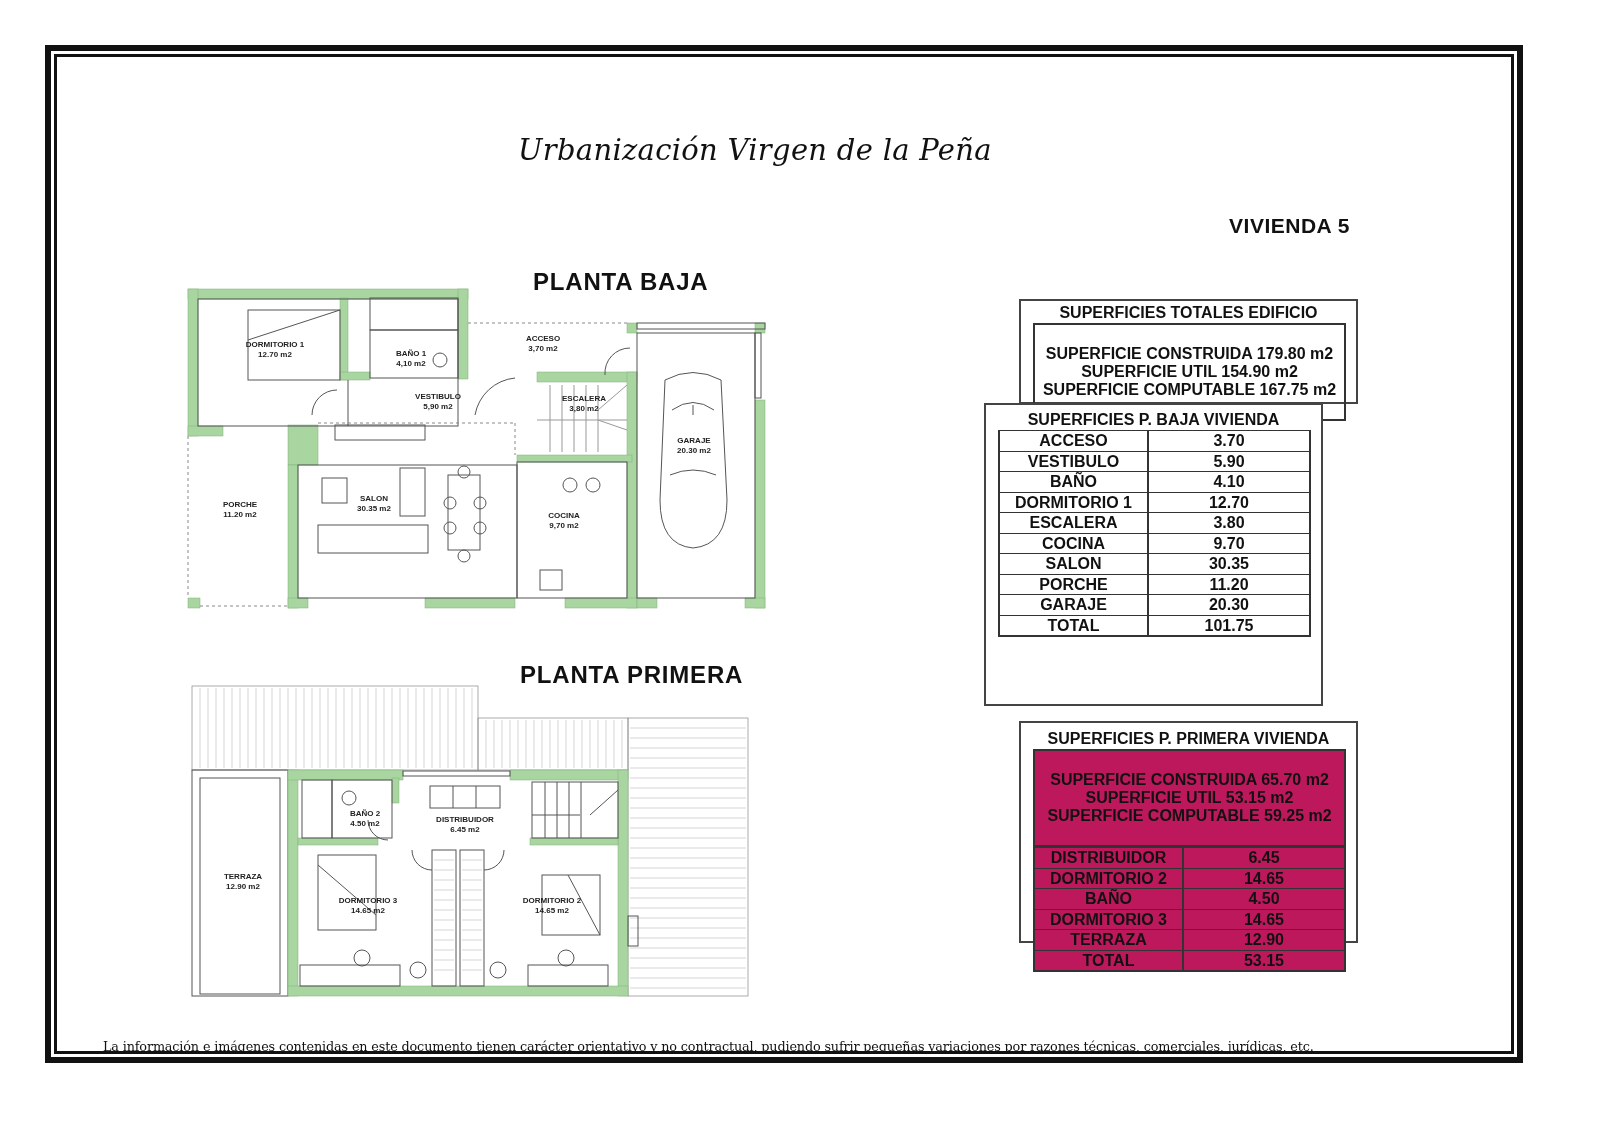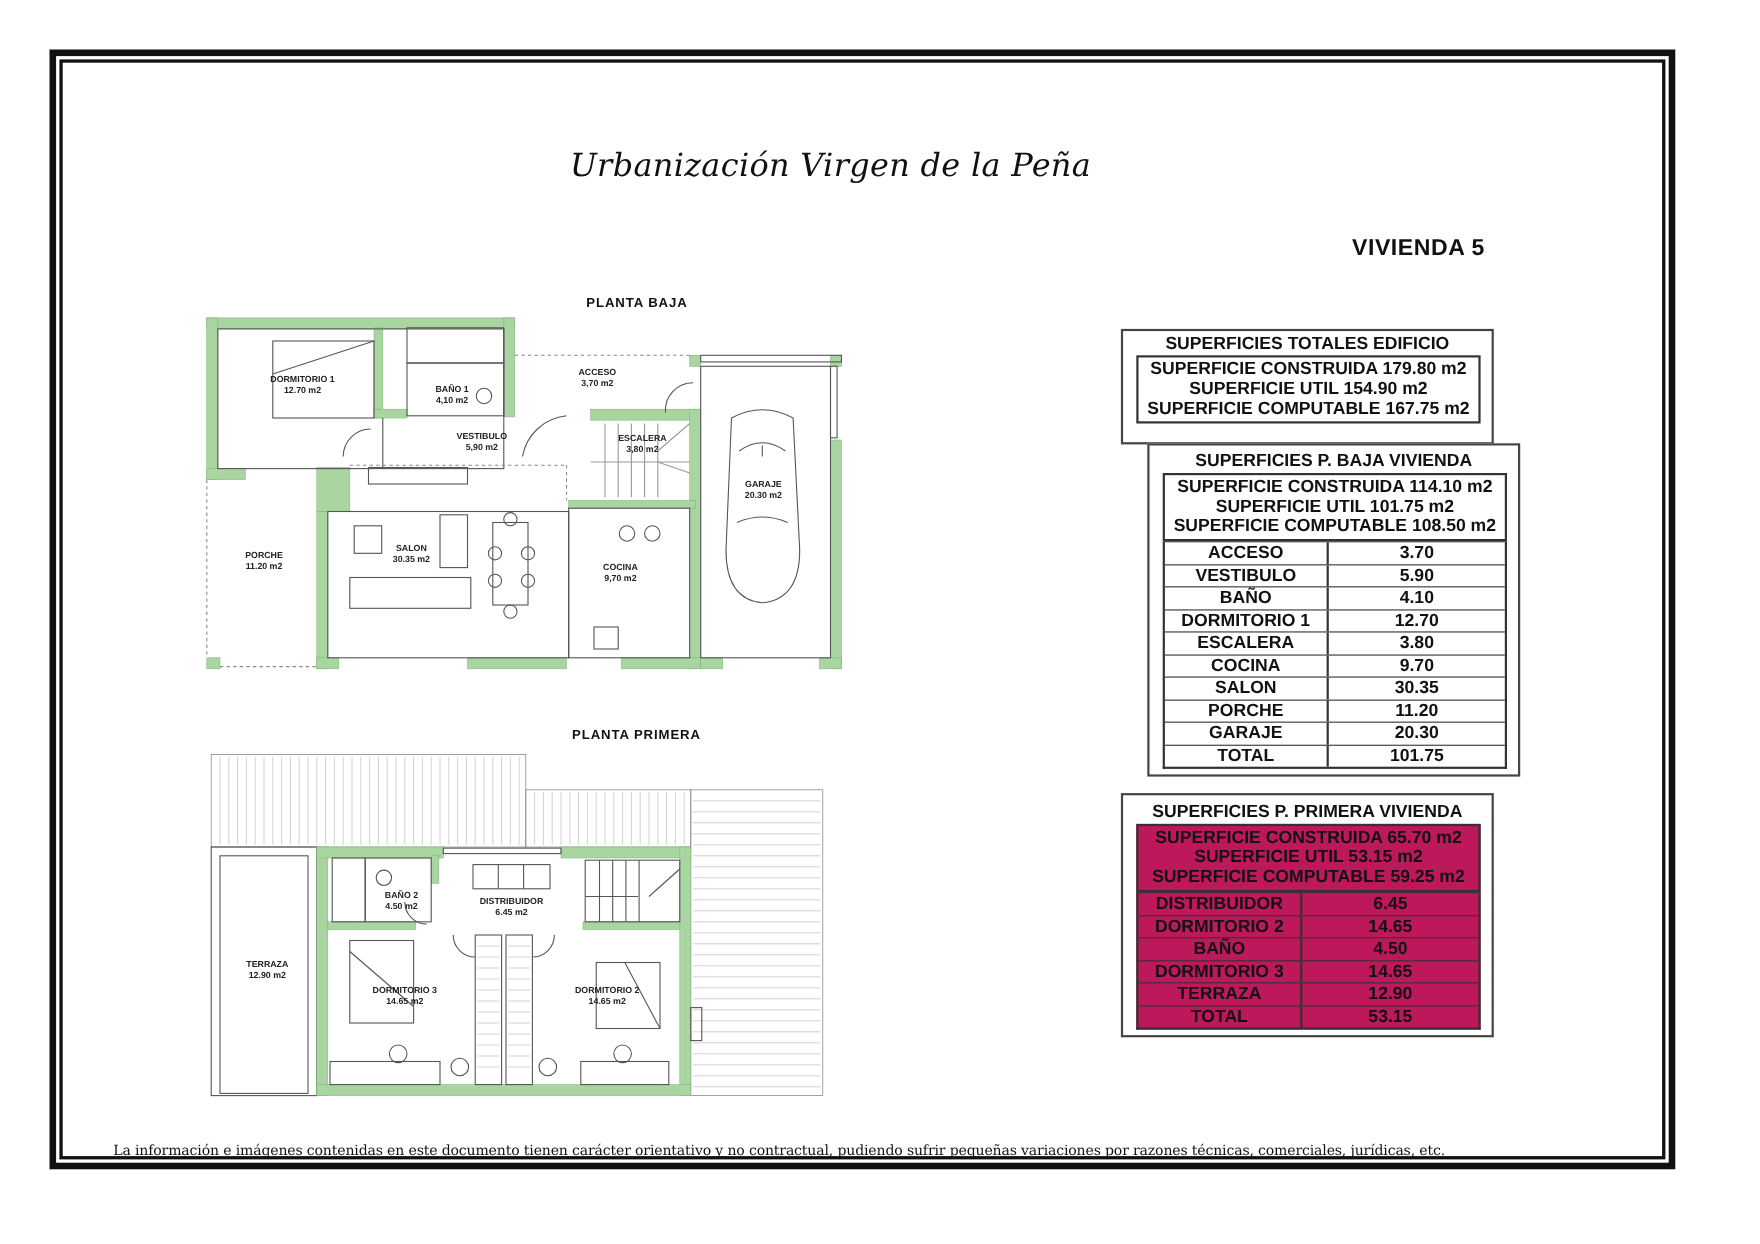--- a/index.html
+++ b/index.html
@@ -1,27 +1,27 @@
 <!DOCTYPE html>
 <html><head>
 <meta charset="utf-8">
 <style>
   html,body{margin:0;padding:0;background:#fff;}
   body{width:1600px;height:1131px;position:relative;overflow:hidden;font-family:"Liberation Sans",sans-serif;color:#111;}
   .frame-outer{position:absolute;left:45px;top:45px;width:1478px;height:1018px;border:6px solid #111;box-sizing:border-box;}
   .frame-inner{position:absolute;left:54px;top:54px;width:1460px;height:1000px;border:3px solid #111;box-sizing:border-box;}
   .title{position:absolute;left:0;top:133px;width:1510px;text-align:center;font-family:"DejaVu Serif",serif;font-style:italic;font-size:29px;letter-spacing:0.3px;}
   .vivienda{position:absolute;left:1020px;top:214px;width:330px;text-align:right;font-weight:bold;font-size:21px;letter-spacing:0.5px;}
-  .plan-heading{position:absolute;font-weight:bold;font-size:12px;letter-spacing:0.8px;}
+  .plan-heading{position:absolute;font-weight:bold;font-size:24px;letter-spacing:0.8px;}
   .plan{position:absolute;}
   .room-label{position:absolute;font-size:8px;font-weight:bold;text-align:center;line-height:10px;color:#222;transform:translate(-50%,-50%);white-space:nowrap;}
   
   .panel{position:absolute;border:2px solid #444;box-sizing:border-box;background:#fff;}
   .panel-title{text-align:center;font-weight:bold;font-size:16px;line-height:20px;margin-top:2px;}
-  .summary{border:2px solid #333;margin:0 10px 0 12px;text-align:center;font-weight:bold;font-size:16px;line-height:18px;padding:2px 0;}
+  .summary{border:2px solid #333;margin:0 10px 0 12px;text-align:center;font-weight:bold;font-size:16px;line-height:18px;padding:20px 0;}
   .rows{margin:0 10px 0 12px;border-left:2px solid #333;border-right:2px solid #333;border-bottom:2px solid #333;}
   .row{display:flex;border-top:1px solid #333;height:19.5px;font-weight:bold;font-size:16px;line-height:20px;}
   .row .c1{width:147px;border-right:2px solid #333;text-align:center;}
   .row .c2{flex:1;text-align:center;}
   .yellow .summary,.yellow .rows{background:#be185d;}
   .disclaimer{position:absolute;left:103px;top:1019px;font-family:"DejaVu Serif",serif;font-size:12.8px;white-space:nowrap;letter-spacing:-0.15px;margin-top:20px;}
 </style>
 </head>
 <body>
 
@@ -354,27 +354,22 @@
 
 <div class="panel" style="left:1019px;top:299px;width:339px;height:105px;">
   <div class="panel-title">SUPERFICIES TOTALES EDIFICIO</div>
   <div class="summary">
     <div>SUPERFICIE CONSTRUIDA 179.80 m2</div>
     <div>SUPERFICIE UTIL 154.90 m2</div>
     <div>SUPERFICIE COMPUTABLE 167.75 m2</div>
   </div>
 </div>
 
-<div class="panel" style="left:1043px;top:403px;width:339px;height:303px;">
+<div class="panel" style="left:984px;top:403px;width:339px;height:303px;">
   <div class="panel-title" style="margin-top:5px;">SUPERFICIES P. BAJA VIVIENDA</div>
-  <div class="summary">
-    <div>SUPERFICIE CONSTRUIDA 114.10 m2</div>
-    <div>SUPERFICIE UTIL 101.75 m2</div>
-    <div>SUPERFICIE COMPUTABLE 108.50 m2</div>
-  </div>
   <div class="rows" style="border-top:none;">
     <div class="row">
         <div class="c1">ACCESO</div>
         <div class="c2">3.70</div>
       </div>
     <div class="row">
         <div class="c1">VESTIBULO</div>
         <div class="c2">5.90</div>
       </div>
     <div class="row">

